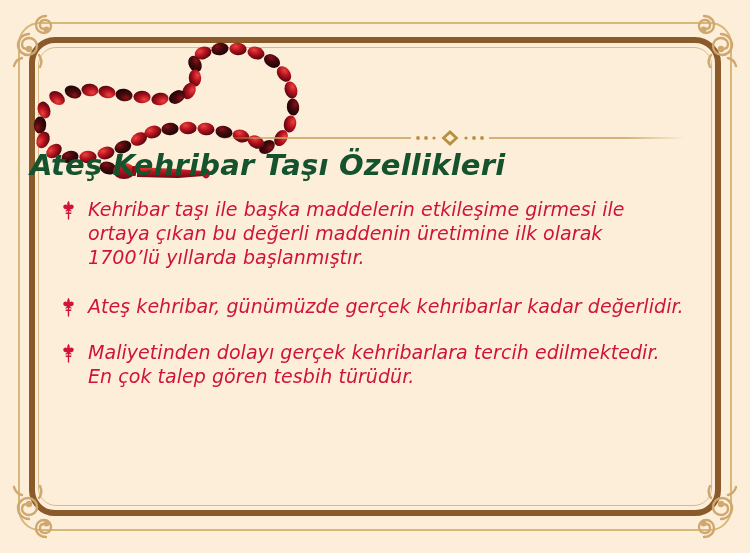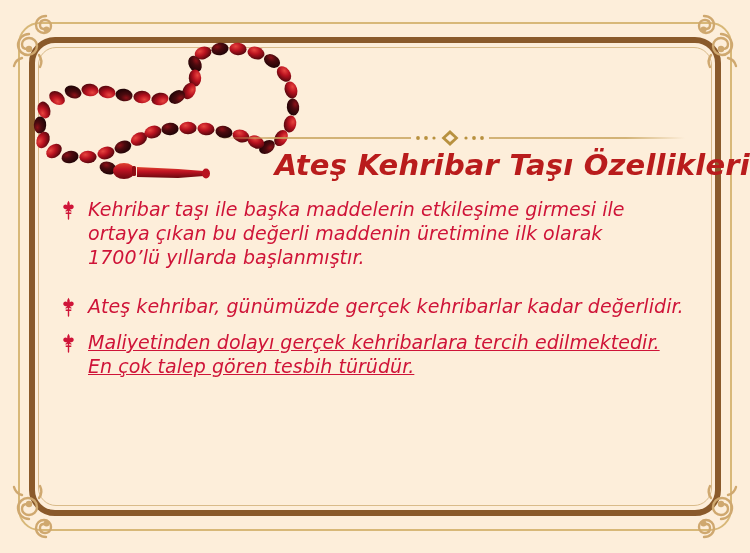--- a/index.html
+++ b/index.html
@@ -78,29 +78,29 @@
     height: 20px;
     pointer-events: none;
   }
   .divider svg { display:block; width:100%; height:100%; }
 
   .page-title {
     position: absolute;
     left: 0;
     top: 148px;
     width: 750px;
-    text-align: right;
+    text-align: left;
     padding-left: 30px;
     box-sizing: border-box;
     font-family: "DejaVu Sans", "Liberation Sans", sans-serif;
     font-style: italic;
     font-weight: 700;
     font-size: 29px;
     letter-spacing: 0.2px;
-    color: #b91c1c;
+    color: #14532d;
     white-space: nowrap;
   }
 
   
   .bullets {
     position: absolute;
     left: 60px;
     top: 198px;
     width: 630px;
   }
@@ -120,23 +120,23 @@
   .bullet-text {
     font-family: "DejaVu Sans", "Liberation Sans", sans-serif;
     font-style: italic;
     font-size: 19px;
     line-height: 1.25;
     color: #cf1438;
     letter-spacing: 0.05px;
   }
   .b1 .bullet-text { max-width: 560px; }
   .b2 .bullet-text { max-width: 600px; }
-  .b3 .bullet-text { max-width: 585px; text-decoration: underline; }
+  .b3 .bullet-text { max-width: 585px; }
   .b1 { margin-bottom: 26px; }
-  .b2 { margin-bottom: 12px; }
+  .b2 { margin-bottom: 22px; }
 </style>
 </head>
 <body>
 
 <div id="page">
 
   <div class="frame-gold"></div>
   <div class="frame-brown"></div>
   <div class="frame-inner"></div>
 

